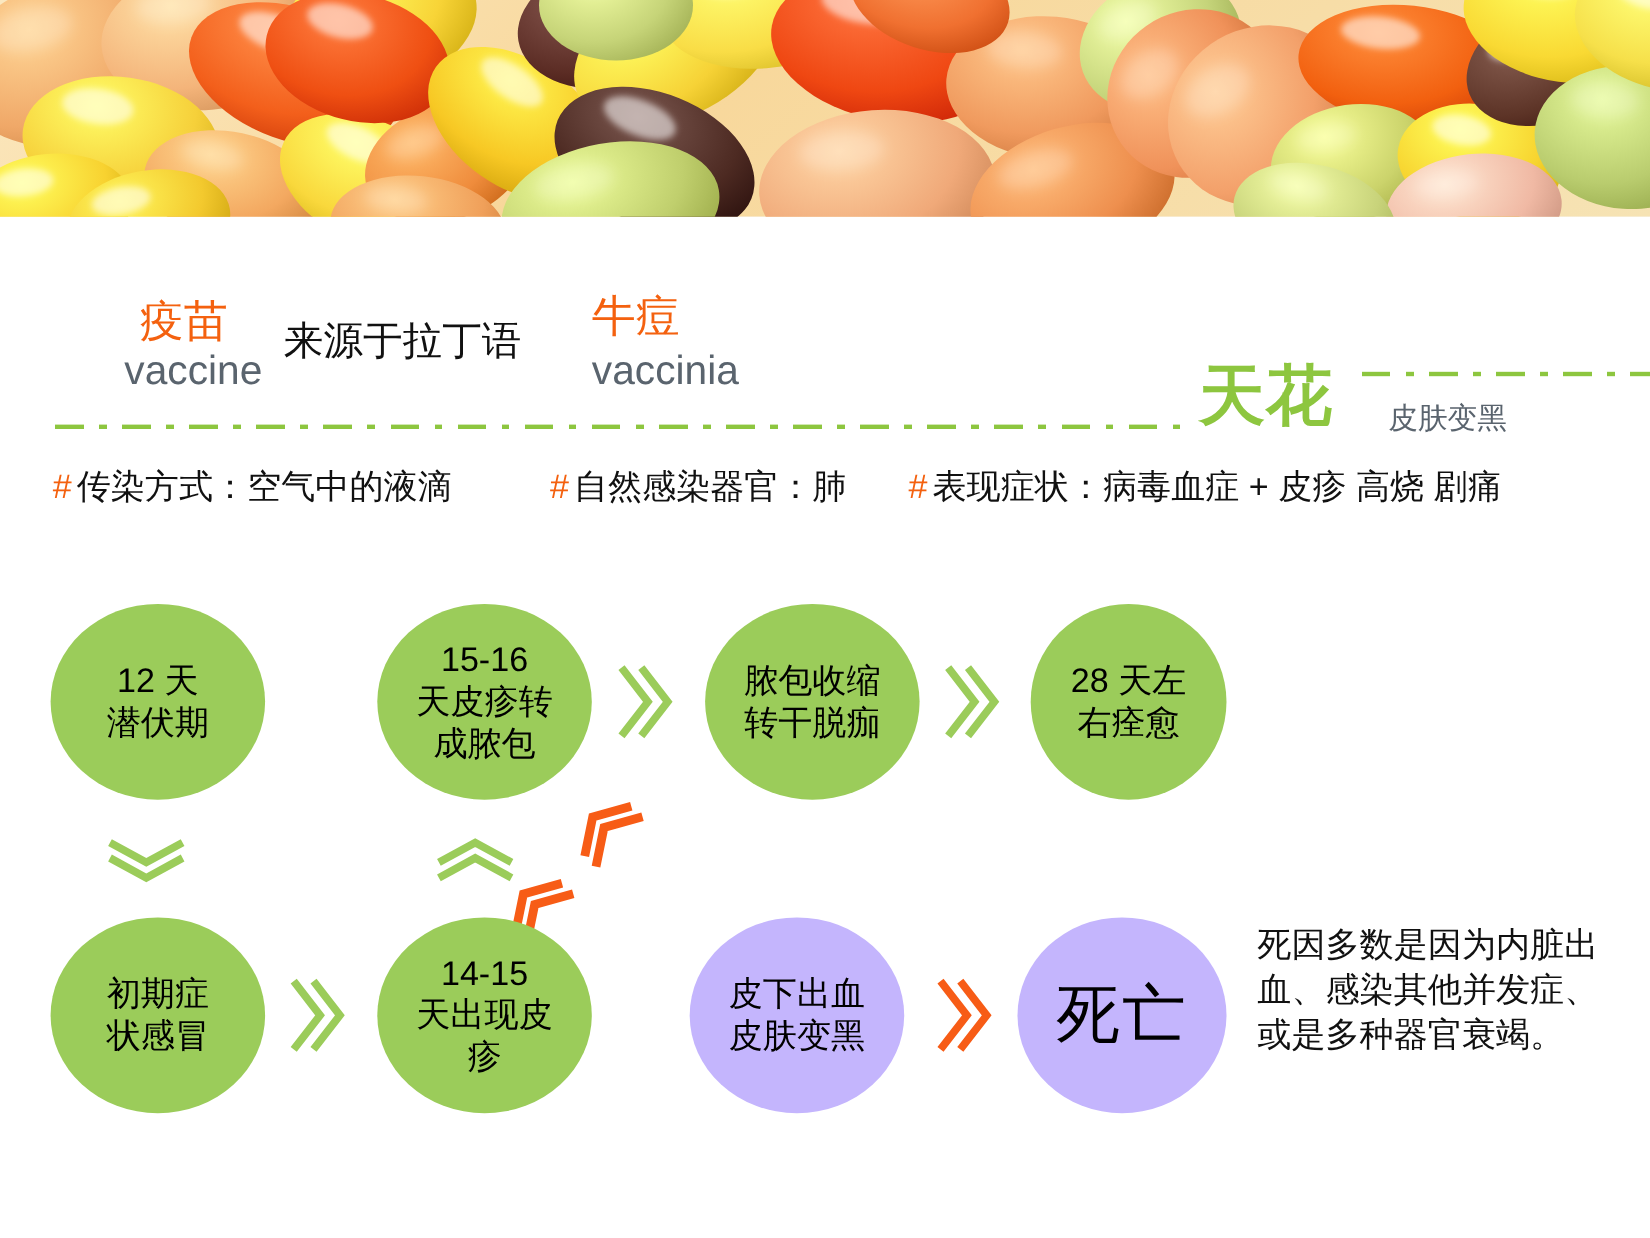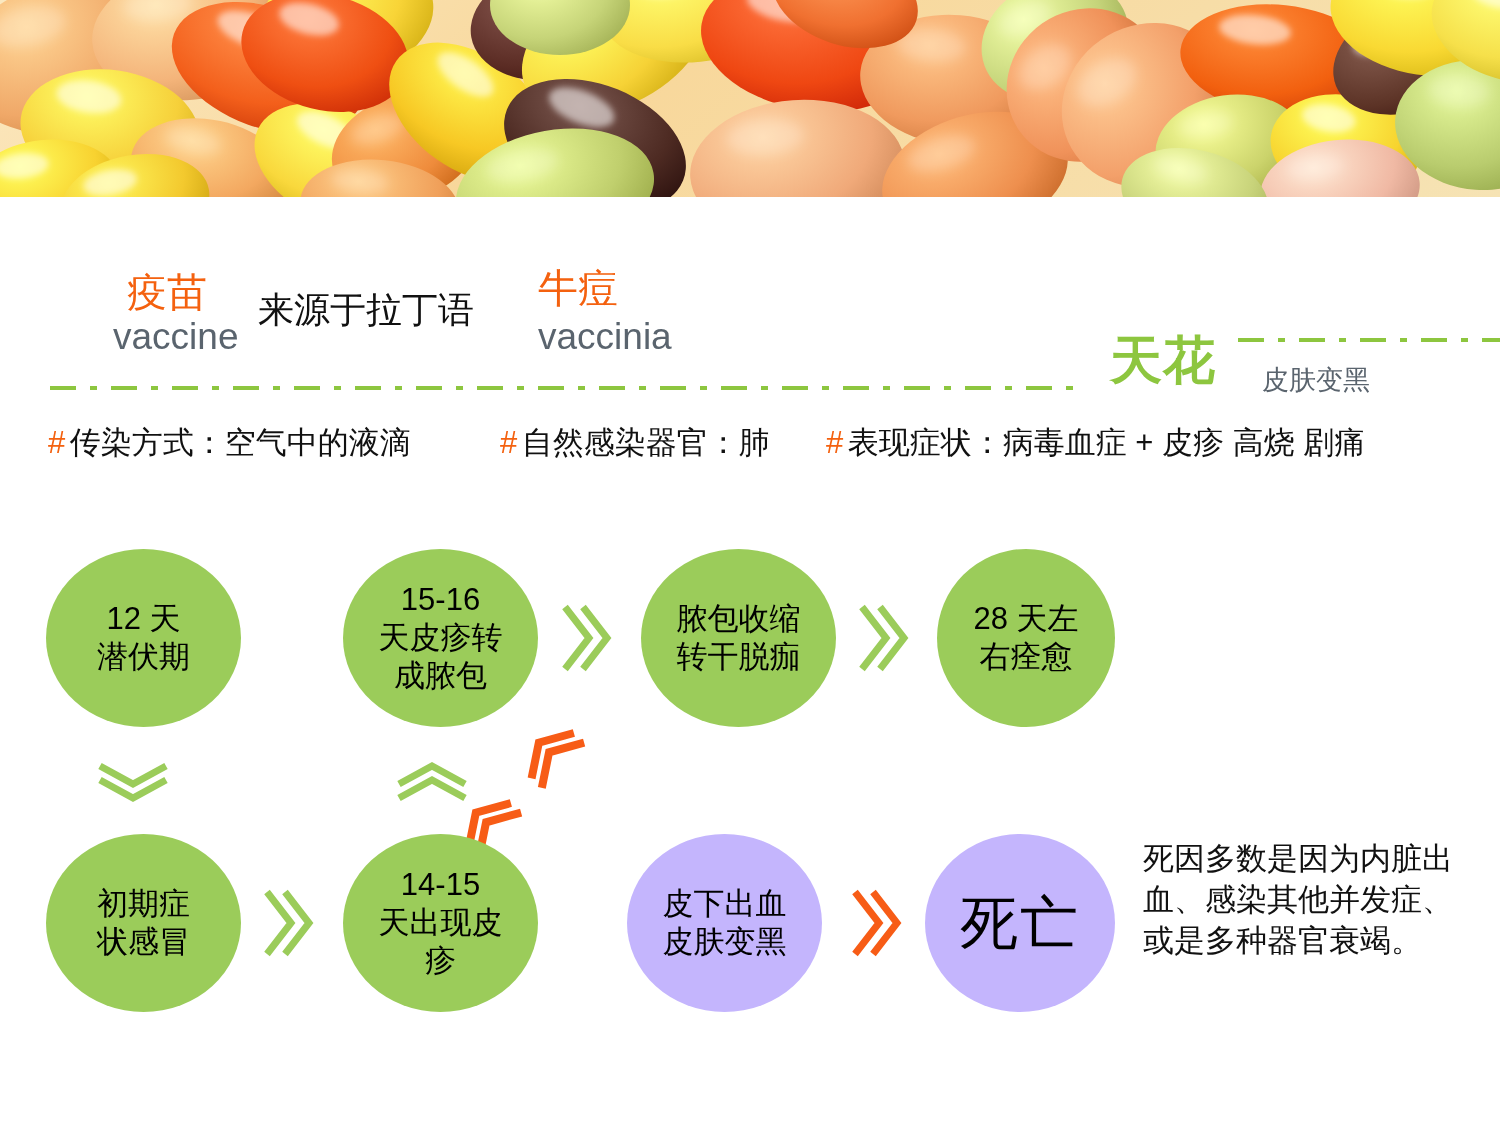--- a/index.html
+++ b/index.html
@@ -49,22 +49,22 @@
     white-space:nowrap; font-weight:400;
   }
   .hdr-latin {
     position:absolute; color:#5A646E; font-size:37px; line-height:44px;
     font-weight:400; width: 130px;
   }
   .hdr-mid {
     position:absolute; color:#111; font-size:36px; line-height:44px; white-space:nowrap;
   }
   #title-main {
-    position:absolute; color:#8DC63F; font-size:52px; line-height:76px;
-    font-weight:700; letter-spacing:1px; white-space:nowrap;margin-left:20px;
+    position:absolute; color:#8DC63F; font-size:60px; line-height:76px;
+    font-weight:700; letter-spacing:1px; white-space:nowrap;
   }
   #title-sub {
     position:absolute; color:#5A646E; font-size:27px; line-height:30px;
     white-space:nowrap;
   }
 
   
   .hashrow { position:absolute; }
   .hashrow .hash { color:#F4610F; font-size:31px; font-weight:400; }
   .hashrow .htxt { color:#111; font-size:31px; line-height:41px;margin-top:44px; }

